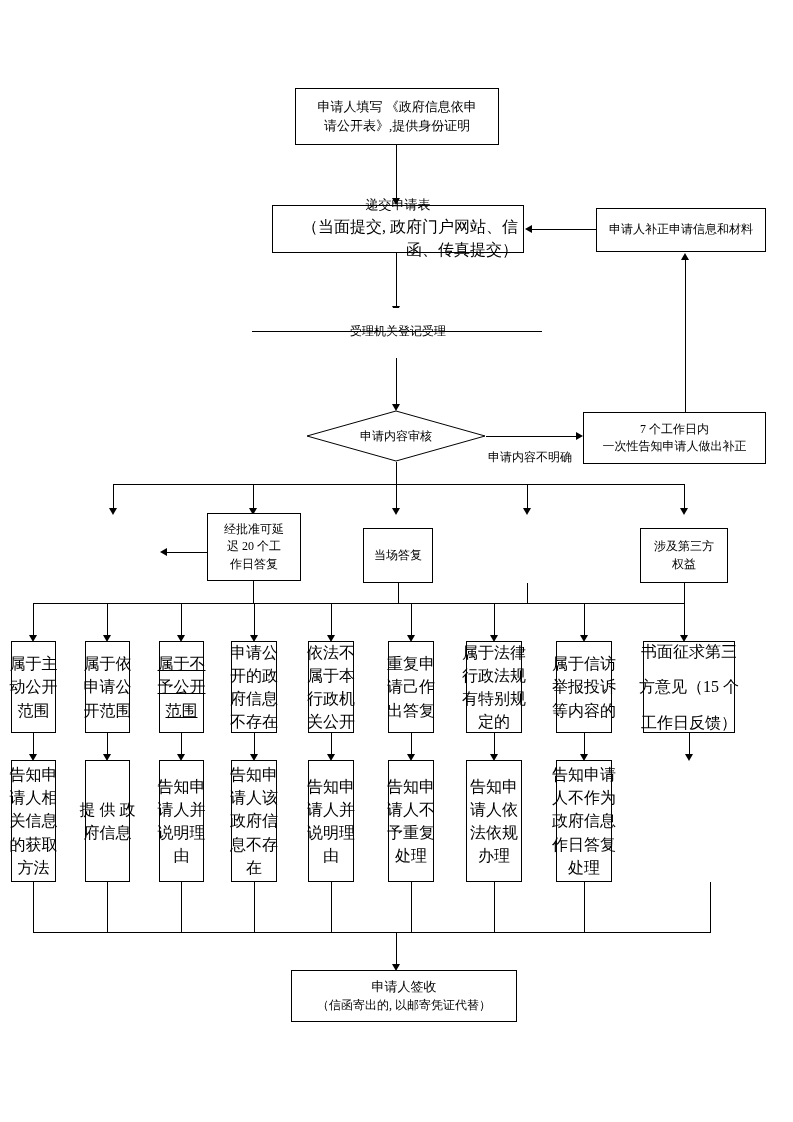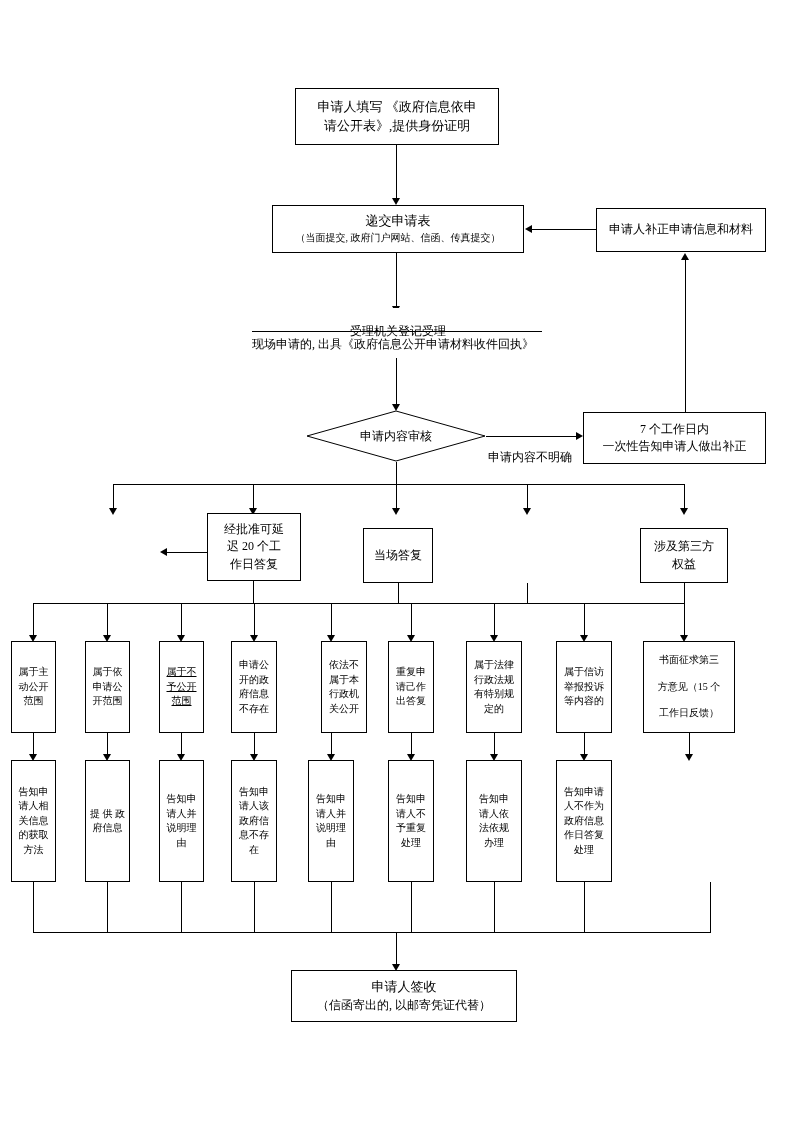--- a/index.html
+++ b/index.html
@@ -28,21 +28,21 @@
     align-items: center;
     justify-content: center;
     text-align: center;
     line-height: 1.45;
     padding: 2px 5px;
   }
   .box .ln { display: block; white-space: nowrap; }
   .box.wrap .ln { white-space: normal; }
   .t13 { font-size: 13px; }
   .t12 { font-size: 12px; }
-  .t11 { font-size: 10px; }
+  .t11 { font-size: 16px; text-align: right; }
   .noborder { border: none; }
   .line {
     position: absolute;
     background: #000;
   }
   .hline { height: 1px; }
   .vline { width: 1px; }
   .arrow {
     position: absolute;
     width: 0;
@@ -115,21 +115,20 @@
   <div class="line hline" style="left:532px; top:229px; width:64px;"></div>
   <div class="arrow arrow-left" style="left:525px; top:225px;"></div>
 
   <div class="line vline" style="left:396px; top:253px; height:58px;"></div>
   <div class="arrow arrow-down" style="left:392px; top:306px;"></div>
 
   <div class="box wrap t12 noborder" style="left:248px; top:308px; width:300px; height:48px;">
     <span class="ln">受理机关登记受理</span>
   </div>
   <div class="line hline" style="left:252px; top:331px; width:290px;"></div>
-  <div class="freetext t12" style="left:252px; top:336px;">现场申请的, 出具《政府信息公开申请材料收件回执》</div>
 
   <div class="line vline" style="left:396px; top:358px; height:50px;"></div>
   <div class="arrow arrow-down" style="left:392px; top:404px;"></div>
 
   <div class="diamond-wrap" style="left:306px; top:410px; width:180px; height:52px;">
     <svg width="180" height="52" viewBox="0 0 180 52">
       <polygon points="90,1 179,26 90,51 1,26" fill="#ffffff" stroke="#000000" stroke-width="1"></polygon>
     </svg>
     <div class="diamond-label">申请内容审核</div>
   </div>
@@ -225,21 +224,21 @@
     <span class="ln">范围</span>
   </div>
 
   <div class="box t11" style="left:231px; top:641px; width:46px; height:92px;">
     <span class="ln">申请公</span>
     <span class="ln">开的政</span>
     <span class="ln">府信息</span>
     <span class="ln">不存在</span>
   </div>
 
-  <div class="box t11" style="left:308px; top:641px; width:46px; height:92px;margin-left:13px;">
+  <div class="box t11" style="left:308px; top:641px; width:46px; height:92px;">
     <span class="ln">依法不</span>
     <span class="ln">属于本</span>
     <span class="ln">行政机</span>
     <span class="ln">关公开</span>
   </div>
 
   <div class="box t11" style="left:388px; top:641px; width:46px; height:92px;">
     <span class="ln">重复申</span>
     <span class="ln">请己作</span>
     <span class="ln">出答复</span>

